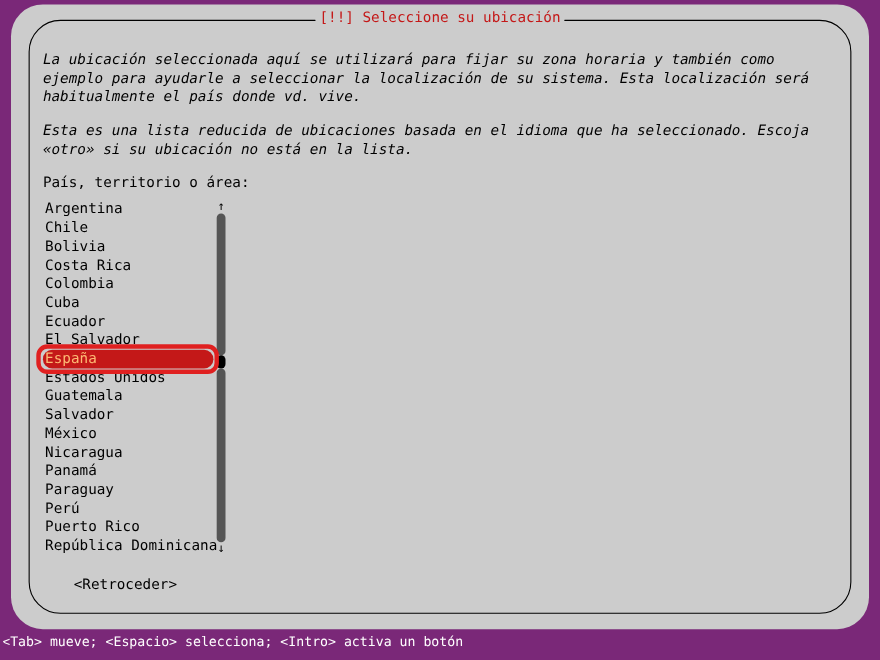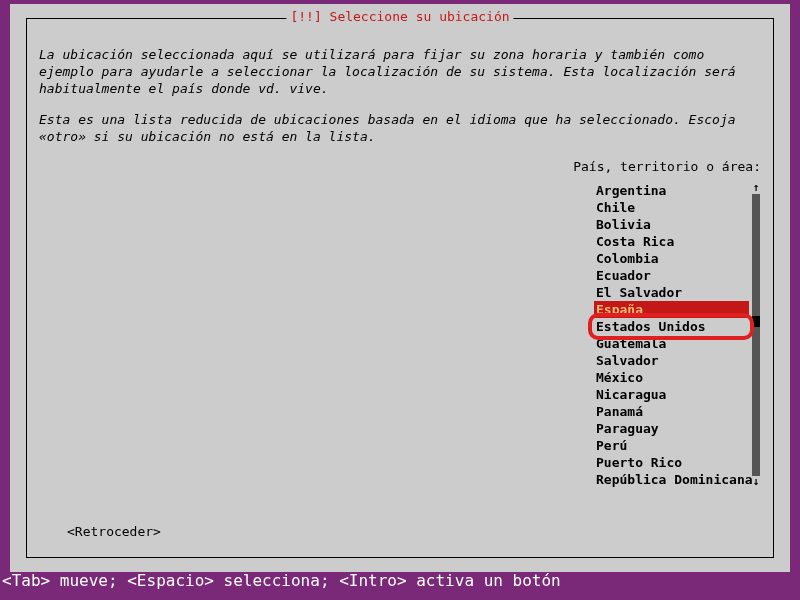--- a/index.html
+++ b/index.html
@@ -1,18 +1,19 @@
 <!DOCTYPE html>
 <html><head>
   <meta charset="utf-8">
   <style>
     * {
       margin: 0;
       padding: 0;
       box-sizing: border-box;
+      border-radius: 29px;
     }
     body {
       width: 800px;
       height: 600px;
       background: #7a2878;
       font-family: "DejaVu Sans Mono", "Liberation Mono", monospace;
       font-size: 13px;
       overflow: hidden;
       position: relative;
     }
@@ -46,27 +47,25 @@
       padding: 28px 12px 12px 12px;
       color: #000;
       line-height: 1.3;
     }
     .desc-text {
       margin-bottom: 14px;
       font-style: italic;
     }
     .prompt-label {
       margin-bottom: 6px;
-      text-align: right;
     }
     .list-area {
       display: flex;
-      justify-content: flex-end;
+      justify-content: flex-start;
       margin-top: 4px;
-      font-weight: bold;
     }
     .list-wrap {
       display: flex;
       position: relative;
     }
     .list-items {
       display: flex;
       flex-direction: column;
       width: 155px;
     }
@@ -115,21 +114,21 @@
       bottom: 18px;
       color: #000000;
       cursor: pointer;
     }
     .status-bar {
       position: absolute;
       left: 0;
       bottom: 10px;
       width: 652px;
       color: #fff;
-      font-size: 16px;
+      font-size: 12px;
       padding-left: 2px;
       white-space: nowrap;
     }
   </style>
 </head>
 <body>
 
 <div class="outer-frame">
   <div class="dialog-border">
     <div class="dialog-title">[!!] Seleccione su ubicación</div>
@@ -139,20 +138,21 @@
       <div class="prompt-label">País, territorio o área:</div>
 
       <div class="list-area">
         <div class="list-wrap">
           <div class="list-items" id="country-list">
               <div class="list-item">Argentina</div>
               <div class="list-item">Chile</div>
               <div class="list-item">Bolivia</div>
               <div class="list-item">Costa Rica</div>
               <div class="list-item">Colombia</div>
+              <div class="list-item">Cuba</div>
               <div class="list-item">Ecuador</div>
               <div class="list-item">El Salvador</div>
               <div class="list-item selected">España</div>
               <div class="list-item">Estados Unidos</div>
               <div class="list-item">Guatemala</div>
               <div class="list-item">Salvador</div>
               <div class="list-item">México</div>
               <div class="list-item">Nicaragua</div>
               <div class="list-item">Panamá</div>
               <div class="list-item">Paraguay</div>

